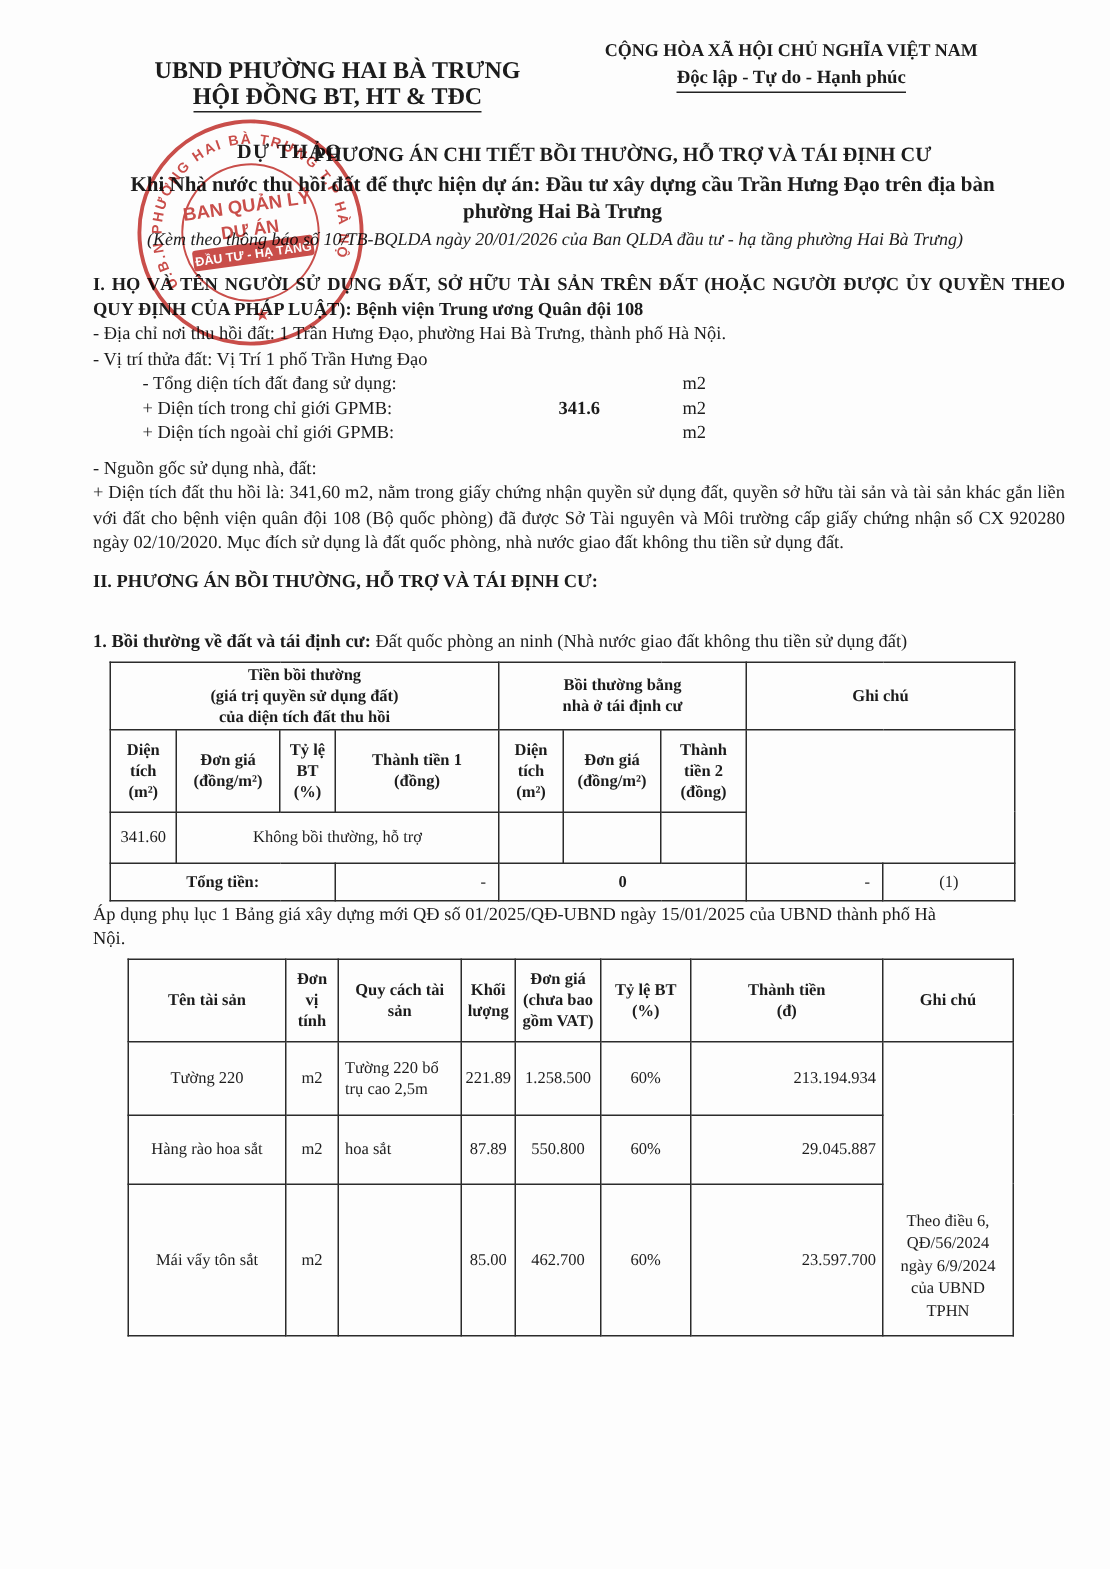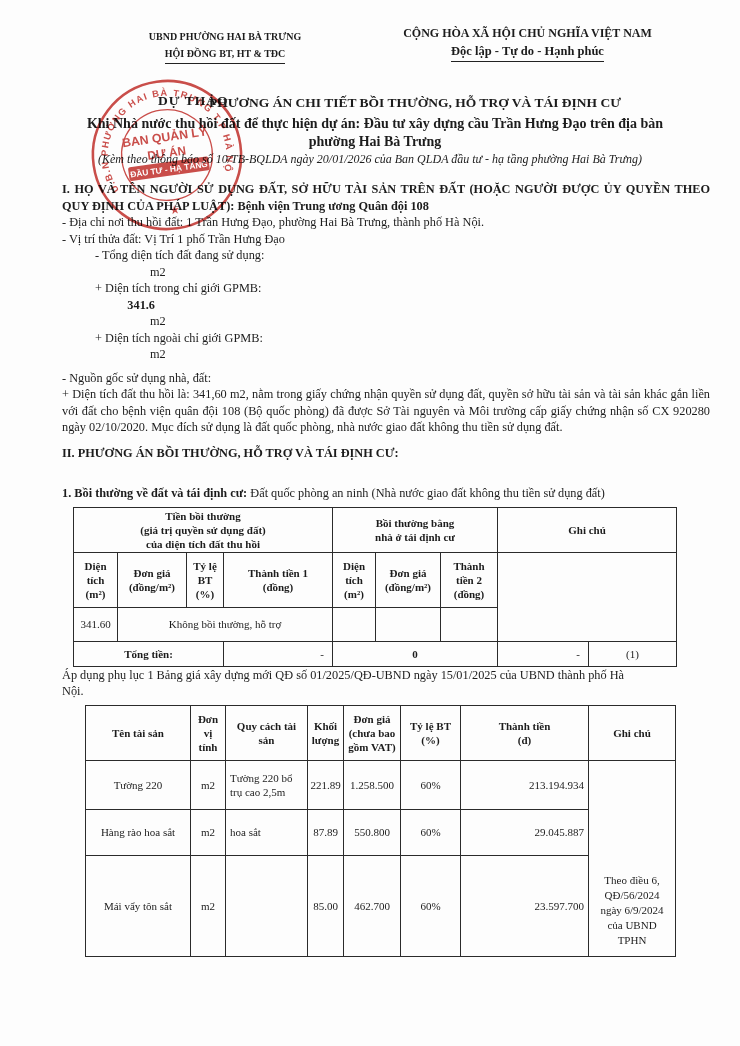--- a/index.html
+++ b/index.html
@@ -3,41 +3,41 @@
 <meta charset="utf-8">
 <style>
   html,body{margin:0;padding:0;background:#d9d9d9;}
   .page{
     position:relative;width:740px;height:1046px;margin:0 auto;
     background:#fdfdfd;color:#1c1c1c;overflow:hidden;
     font-family:"Liberation Serif","DejaVu Serif",serif;
   }
   
   .doc-header{position:relative;height:172px;}
-  .org-block{position:absolute;top:28px;left:60px;width:330px;text-align:center;
-    font-size:10px;font-weight:bold;line-height:17px;}
+  .org-block{position:absolute;top:39px;left:60px;width:330px;text-align:center;
+    font-size:16px;font-weight:bold;line-height:17px;}
   .national-block{position:absolute;top:24px;left:380px;width:295px;text-align:center;
     font-size:12px;font-weight:bold;line-height:18px;}
   .u{display:inline-block;border-bottom:1px solid #222;padding-bottom:1px;}
   .national-block .l2{font-size:12.5px;}
   .draft{position:absolute;top:93px;left:158px;font-size:13.5px;font-weight:bold;letter-spacing:1px;}
   .title1{position:absolute;top:95px;left:130px;right:40px;text-align:center;
     font-size:13.5px;font-weight:bold;}
   .title23{position:absolute;top:115px;left:60px;right:50px;text-align:center;
     font-size:14px;font-weight:bold;line-height:18px;}
   .subtitle{position:absolute;top:152px;left:30px;right:30px;text-align:center;
     font-size:12px;font-style:italic;}
   
   .stamp{position:absolute;top:76px;left:88px;width:158px;height:158px;
     opacity:.88;mix-blend-mode:multiply;pointer-events:none;}
   
   .content{padding:0 30px 0 62px;font-size:12.3px;line-height:16.5px;}
   .sec-heading{font-weight:bold;margin-top:9px;text-align:justify;}
   .line{margin-top:0;}
-  .area-row{display:flex;padding-left:33px;flex-direction:column;}
+  .area-row{display:flex;padding-left:33px;}
   .arlabel{width:245px;}
   .arvalue{width:60px;text-align:right;font-weight:bold;}
   .arunit{margin-left:55px;}
   .origin-label{margin-top:7px;}
   .origin-par{text-align:justify;width:648px;}
   .h2{font-weight:bold;margin-top:9px;}
   .sub-line{margin-top:24px;}
   .bold{font-weight:bold;}
   .apnote{width:585px;}
   

